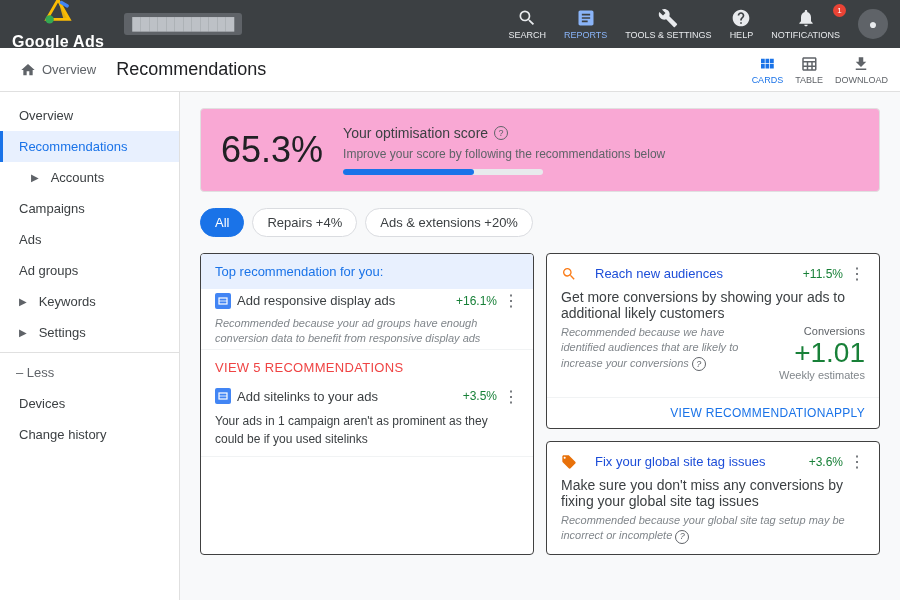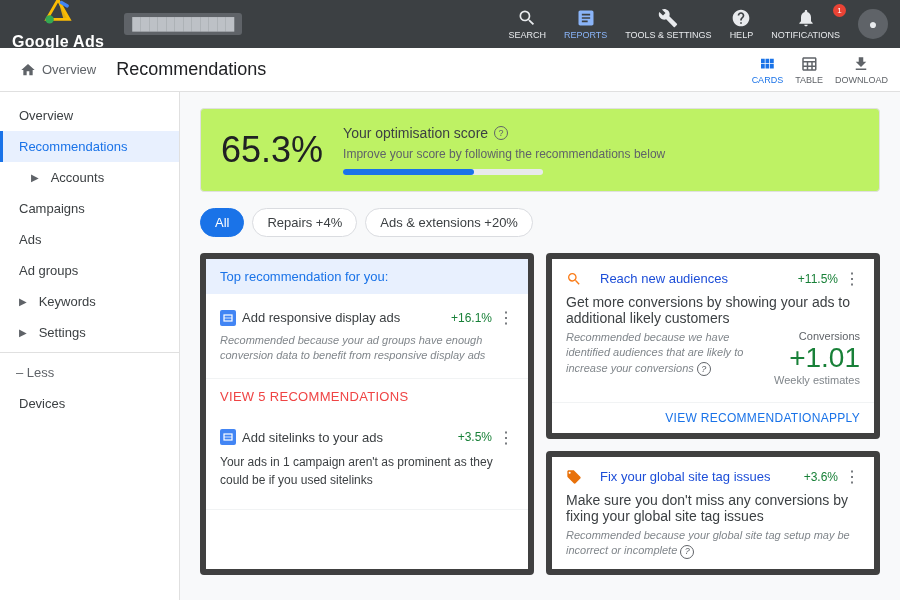--- a/index.html
+++ b/index.html
@@ -182,21 +182,21 @@
     
     .main-content {
       flex: 1;
       overflow-y: auto;
       padding: 16px 20px;
       background: #f8f9fa;
     }
 
     
     .score-section {
-      background: #bef264;
+      background: #f9a8d4;
       border-radius: 4px;
       padding: 16px 20px;
       margin-bottom: 16px;
       border: 1px solid #e0e0e0;
       display: flex;
       align-items: center;
       gap: 20px;
     }
     .score-value {
       font-size: 36px;
@@ -254,32 +254,32 @@
     .cards-grid {
       display: grid;
       grid-template-columns: 1fr 1fr;
       gap: 12px;
     }
 
     
     .recommendation-card {
       background: #fff;
       border-radius: 4px;
-      border: 6px solid #404040;
+      border: 1px solid #404040;
       overflow: hidden;
     }
     .card-top-header {
       background: #e8f0fe;
       padding: 10px 14px;
       font-size: 13px;
       font-weight: 500;
       color: #1a73e8;
     }
     .card-item {
-      padding: 14px 14px;
+      padding: 2px 14px;
       border-bottom: 1px solid #f1f3f4;
     }
     .card-item-header {
       display: flex;
       align-items: center;
       justify-content: space-between;
       margin-bottom: 6px;
     }
     .card-item-title {
       display: flex;
@@ -505,20 +505,23 @@
     <div class="sidebar-item">
       <span class="sidebar-arrow">▶</span>
       <span>Settings</span>
     </div>
     <div class="sidebar-divider"></div>
     <div class="sidebar-less">
       <span>– Less</span>
     </div>
     <div class="sidebar-item">
       <span>Devices</span>
+    </div>
+    <div class="sidebar-item">
+      <span>Change history</span>
     </div>
   </div>
 
   <div class="main-content">
 
     <div class="score-section">
       <div class="score-value">65.3%</div>
       <div class="score-info">
         <div class="score-title">
           <span>Your optimisation score</span>

